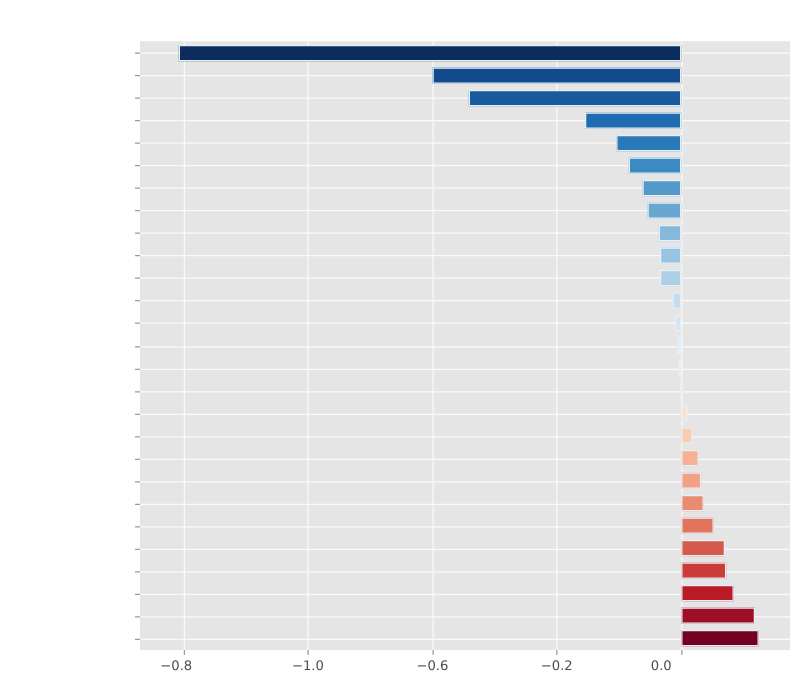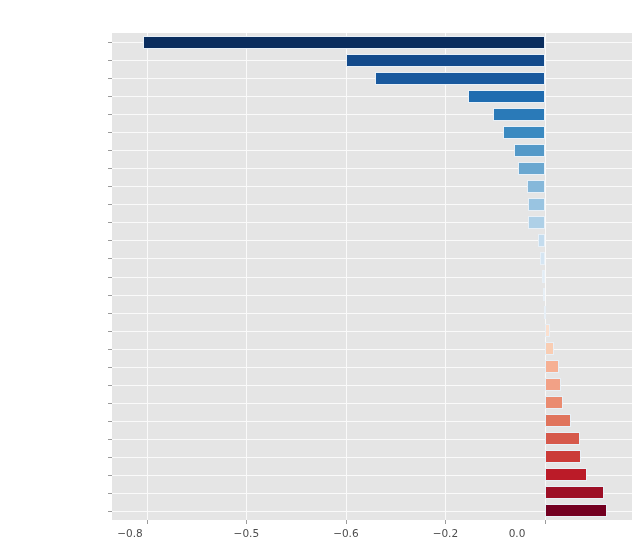--- a/index.html
+++ b/index.html
@@ -181,25 +181,25 @@
       <div class="ytick-mark" style="left: 108px; top: 384.722px;"></div>
       <div class="ytick-mark" style="left: 108px; top: 402.759px;"></div>
       <div class="ytick-mark" style="left: 108px; top: 420.796px;"></div>
       <div class="ytick-mark" style="left: 108px; top: 438.833px;"></div>
       <div class="ytick-mark" style="left: 108px; top: 456.87px;"></div>
       <div class="ytick-mark" style="left: 108px; top: 474.907px;"></div>
       <div class="ytick-mark" style="left: 108px; top: 492.944px;"></div>
       <div class="ytick-mark" style="left: 108px; top: 510.981px;"></div>
     </div>
   <div id="xlabel-layer">
-      <div class="xlabel" style="left: 130px;">−0.8</div>
+      <div class="xlabel" style="left: 141px;">−0.8</div>
       <div class="xtick-mark" style="left: 147px;"></div>
-      <div class="xlabel" style="left: 246.354px;">−0.5</div>
+      <div class="xlabel" style="left: 246.354px;">−1.0</div>
       <div class="xtick-mark" style="left: 246px;"></div>
       <div class="xlabel" style="left: 345.876px;">−0.6</div>
       <div class="xtick-mark" style="left: 346px;"></div>
       <div class="xlabel" style="left: 445.397px;">−0.2</div>
       <div class="xtick-mark" style="left: 445px;"></div>
-      <div class="xlabel" style="left: 517px;">0.0</div>
+      <div class="xlabel" style="left: 529px;">0.0</div>
       <div class="xtick-mark" style="left: 545px;"></div>
     </div>
 
 </div>
 
 </body></html>

